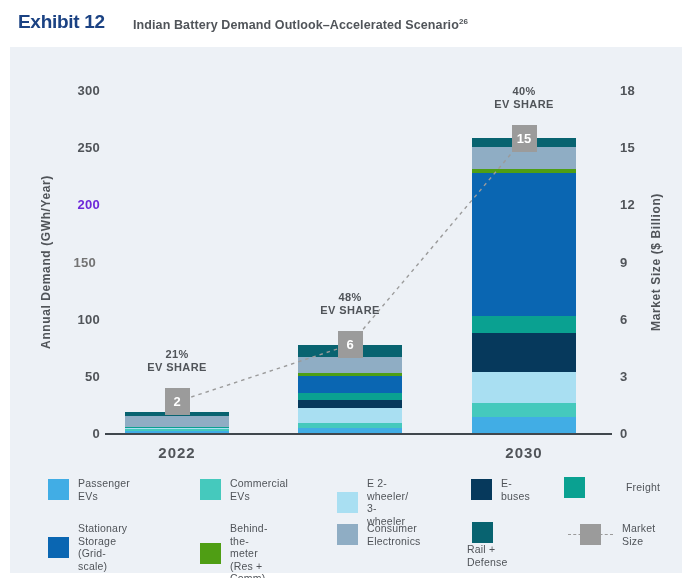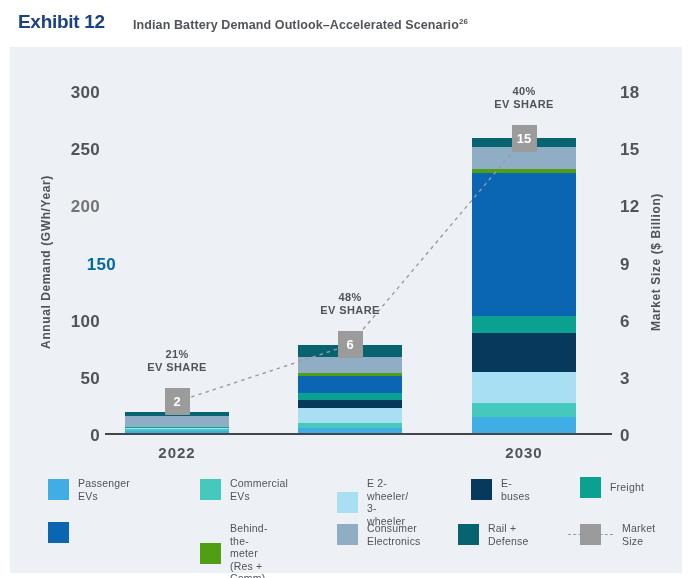--- a/index.html
+++ b/index.html
@@ -10,21 +10,21 @@
   .exhibit-label { position: absolute; left: 18px; top: 11px; font-size: 19px; font-weight: bold; letter-spacing: -0.3px; }
   .chart-title { position: absolute; left: 133px; top: 17px; font-size: 12.5px; font-weight: bold; letter-spacing: 0.1px; text-align: center; }
   .chart-title sup { font-size: 8px; }
 
   .panel { position: absolute; left: 10px; top: 47px; width: 672px; height: 526px; background: #edf1f6; }
 
   .chart { position: absolute; left: 0; top: 0; width: 690px; height: 578px; }
 
   .bar-seg { position: absolute; }
   .axis-line { position: absolute; height: 2px; }
-  .tick-label { position: absolute; font-size: 17px; font-weight: bold; letter-spacing: 0.3px; }
+  .tick-label { position: absolute; font-size: 13px; font-weight: bold; letter-spacing: 0.3px; }
   .tick-left { text-align: right; width: 60px; }
   .tick-right { text-align: left; width: 60px; }
   .axis-title { position: absolute; font-size: 12px; font-weight: bold; letter-spacing: 0.6px; white-space: nowrap; }
   .year-label { position: absolute; font-size: 15px; font-weight: bold; letter-spacing: 1px; text-align: center; width: 120px; }
   .ev-share { position: absolute; font-size: 11px; font-weight: bold; letter-spacing: 0.4px; text-align: center; width: 120px; line-height: 13px; }
   .marker { position: absolute; display: flex; align-items: center; justify-content: center; font-size: 13px; font-weight: bold; }
 
   .legend { position: absolute; left: 0; top: 0; }
   .legend-item { position: absolute; display: flex; align-items: center; }
   .legend-swatch { width: 21px; height: 21px; flex: 0 0 21px; }
@@ -67,22 +67,22 @@
     <div class="bar-seg" style="left: 472px; top: 168.7px; width: 104px; height: 4.6px; background: rgb(79, 158, 20);"></div>
     <div class="bar-seg" style="left: 472px; top: 147px; width: 104px; height: 21.7px; background: rgb(143, 173, 196);"></div>
     <div class="bar-seg" style="left: 472px; top: 138.4px; width: 104px; height: 8.6px; background: rgb(8, 99, 112);"></div>
     <svg width="690" height="578" style="position: absolute; left: 0px; top: 0px; pointer-events: none;">
       <polyline points="177,401.70500000000004 350,344.82000000000005 524,138.44833333333338" fill="none" stroke="#9b9b9b" stroke-width="1.4" stroke-dasharray="3.5,4"></polyline>
     </svg>
     <div class="axis-line" style="left: 105px; top: 433px; width: 507px; background: rgb(64, 71, 77);"></div>
     <div class="tick-label tick-left" style="left: 40px; top: 426px; color: rgb(80, 84, 89);">0</div>
     <div class="tick-label tick-left" style="left: 40px; top: 368.8px; color: rgb(80, 84, 89);">50</div>
     <div class="tick-label tick-left" style="left: 40px; top: 311.7px; color: rgb(80, 84, 89);">100</div>
-    <div class="tick-label tick-left" style="left: 56px; top: 254.5px; color: #0369a1;">150</div>
-    <div class="tick-label tick-left" style="left: 40px; top: 197.3px; color: #737373;">200</div>
+    <div class="tick-label tick-left" style="left: 36px; top: 254.5px; color: #737373;">150</div>
+    <div class="tick-label tick-left" style="left: 40px; top: 197.3px; color: #6d28d9;">200</div>
     <div class="tick-label tick-left" style="left: 40px; top: 140.2px; color: rgb(80, 84, 89);">250</div>
     <div class="tick-label tick-left" style="left: 40px; top: 83px; color: rgb(80, 84, 89);">300</div>
     <div class="tick-label tick-right" style="left: 620px; top: 426px; color: rgb(80, 84, 89);">0</div>
     <div class="tick-label tick-right" style="left: 620px; top: 368.8px; color: rgb(80, 84, 89);">3</div>
     <div class="tick-label tick-right" style="left: 620px; top: 311.7px; color: rgb(80, 84, 89);">6</div>
     <div class="tick-label tick-right" style="left: 620px; top: 254.5px; color: rgb(80, 84, 89);">9</div>
     <div class="tick-label tick-right" style="left: 620px; top: 197.3px; color: rgb(80, 84, 89);">12</div>
     <div class="tick-label tick-right" style="left: 620px; top: 140.2px; color: rgb(80, 84, 89);">15</div>
     <div class="tick-label tick-right" style="left: 620px; top: 83px; color: rgb(80, 84, 89);">18</div>
     <div class="axis-title" style="left: 46px; top: 262px; color: rgb(80, 84, 89); transform: translate(-50%, -50%) rotate(-90deg);">Annual Demand (GWh/Year)</div>
@@ -118,38 +118,40 @@
     </div>
     <div class="legend-item" style="left: 337px; top: 477px;">
       <span class="legend-swatch" style="background: rgb(169, 223, 242);"></span>
       <span class="legend-text" style="color: rgb(80, 84, 89);">E 2-wheeler/
 3-wheeler</span>
     </div>
     <div class="legend-item" style="left: 458px; top: 477px; margin-left: 13px;">
       <span class="legend-swatch" style="background: rgb(6, 57, 92);"></span>
       <span class="legend-text" style="color: rgb(80, 84, 89);">E-buses</span>
     </div>
-    <div class="legend-item" style="left: 580px; top: 477px;">
+    <div class="legend-item" style="left: 564px; top: 477px; gap: 32px;">
       <span class="legend-swatch" style="background: rgb(10, 161, 145);"></span>
       <span class="legend-text" style="color: rgb(80, 84, 89);">Freight</span>
     </div>
     <div class="legend-item" style="left: 48px; top: 522px;">
       <span class="legend-swatch" style="background: rgb(10, 102, 178);"></span>
+      <span class="legend-text" style="color: rgb(80, 84, 89);">Stationary Storage
+(Grid-scale)</span>
     </div>
     <div class="legend-item" style="left: 200px; top: 522px;">
       <span class="legend-swatch" style="background: rgb(79, 158, 20);"></span>
       <span class="legend-text" style="color: rgb(80, 84, 89);">Behind-the-meter
 (Res + Comm)</span>
     </div>
     <div class="legend-item" style="left: 337px; top: 522px;">
       <span class="legend-swatch" style="background: rgb(143, 173, 196);"></span>
       <span class="legend-text" style="color: rgb(80, 84, 89);">Consumer
 Electronics</span>
     </div>
-    <div class="legend-item" style="left: 458px; top: 522px;">
+    <div class="legend-item" style="left: 458px; top: 522px; flex-direction: column;">
       <span class="legend-swatch" style="background: rgb(8, 99, 112);"></span>
       <span class="legend-text" style="color: rgb(80, 84, 89);">Rail +
 Defense</span>
     </div>
     <div class="legend-item" style="left: 568px; top: 522px;">
       <span class="legend-marker-wrap">
         <span class="legend-dash" style="border-top-color: rgb(155, 155, 155);"></span>
         <span class="legend-marker-sq" style="background: rgb(155, 155, 155);"></span>
       </span>
       <span class="legend-text" style="color: rgb(80, 84, 89);">Market

